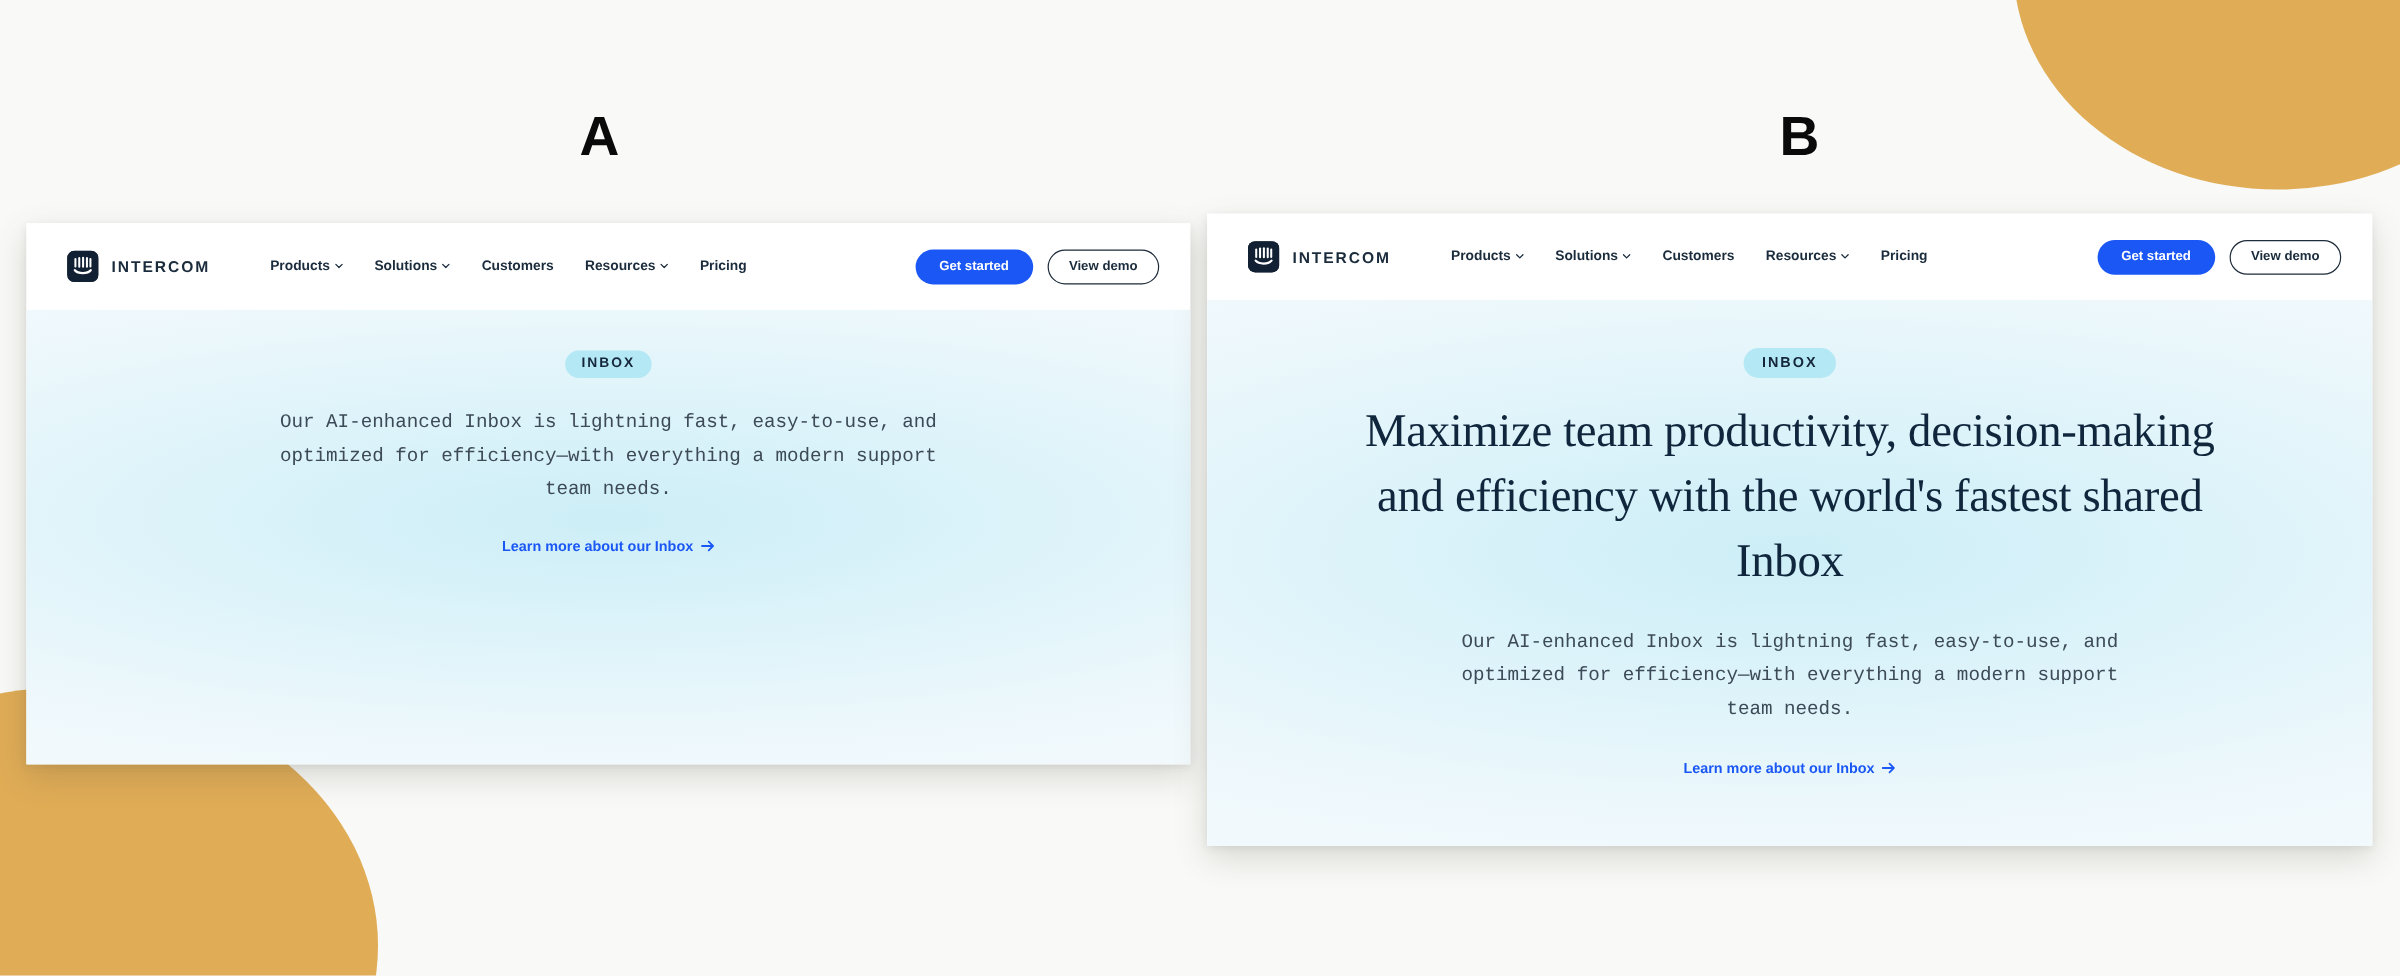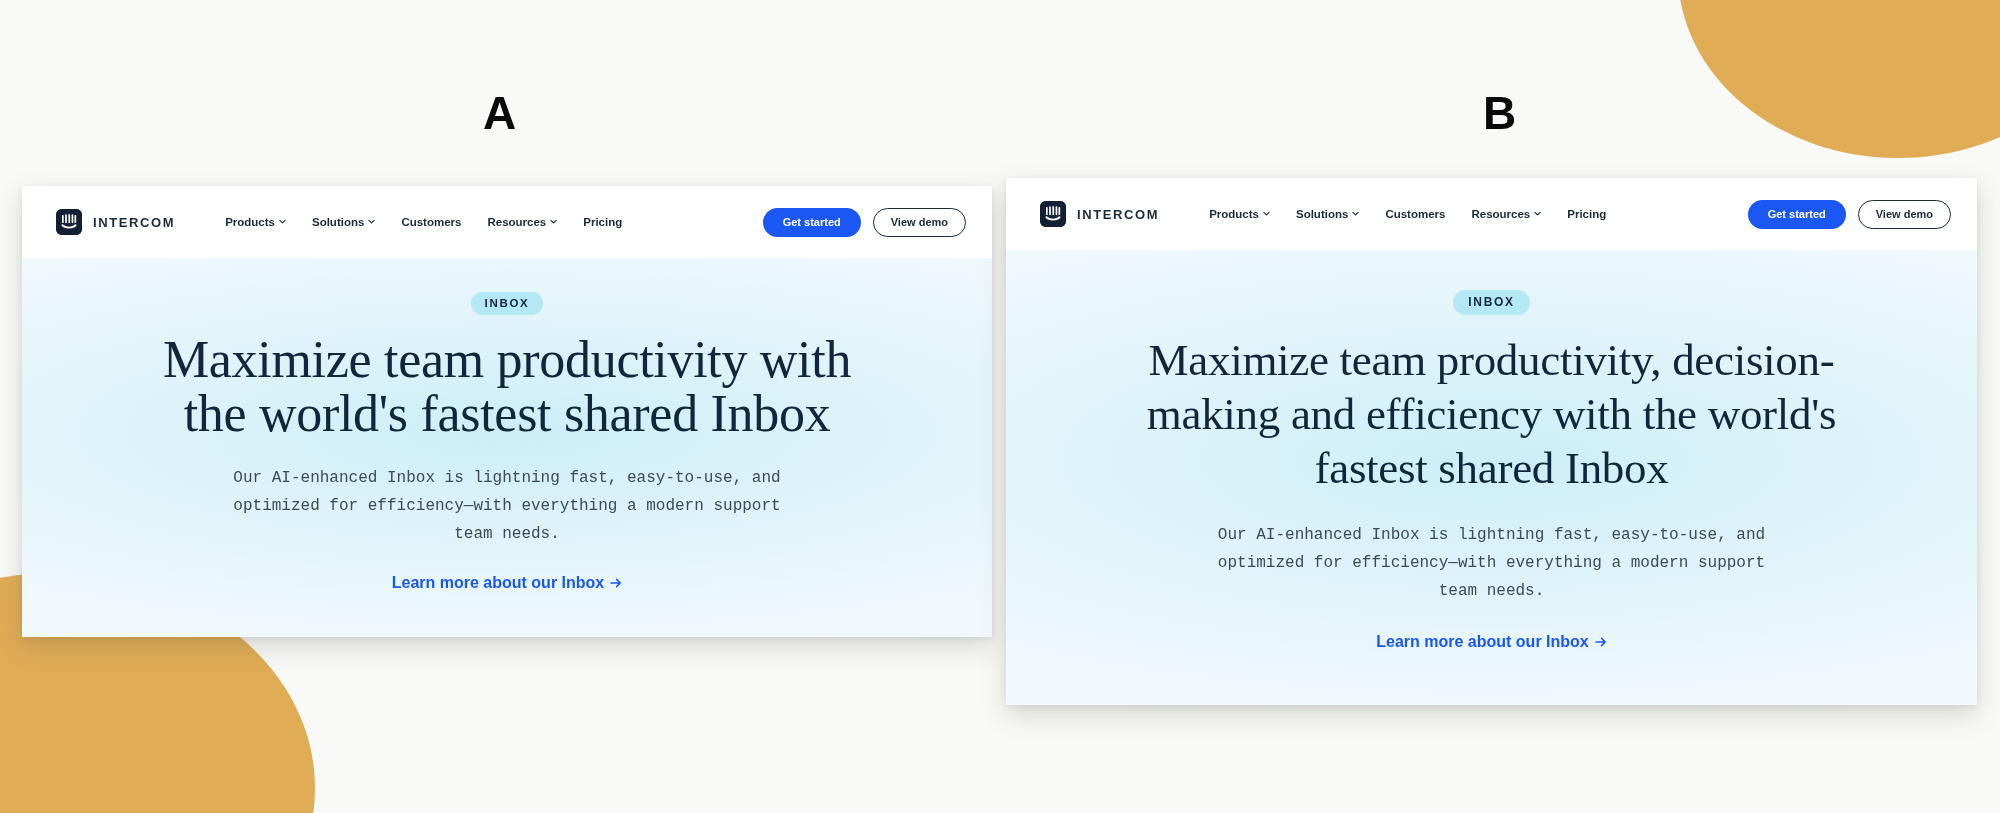--- a/index.html
+++ b/index.html
@@ -194,21 +194,21 @@
     margin: 0 auto;
     letter-spacing: -0.3px;
   }
   .panel-a .hero-title {
     font-size: 52px;
     line-height: 54px;
     margin-top: 18px;
     max-width: 720px;
   }
   .panel-b .hero-title {
-    font-size: 45px;
+    font-size: 39px;
     line-height: 54px;
     margin-top: 18px;
     max-width: 760px;
   }
 
   .hero-sub {
     font-family: Liberation Mono, monospace;
     color: #3d4a57;
     margin: 0 auto;
   }
@@ -224,21 +224,21 @@
     margin-top: 26px;
     max-width: 580px;
   }
 
   .hero-link {
     display: inline-flex;
     align-items: center;
     gap: 6px;
     font-family: "Liberation Sans", sans-serif;
     font-weight: bold;
-    font-size: 16px;
+    font-size: 12px;
     color: #1a57f5;
     text-decoration: none;
     cursor: pointer;
   }
   .panel-a .hero-link { margin-top: 26px; }
   .panel-b .hero-link { margin-top: 28px; }
   .arrow-icon svg { display: block; }
 </style>
 </head>
 <body>
@@ -304,21 +304,20 @@
     </div>
 
     <div class="nav-actions">
       <div class="btn btn-primary">Get started</div>
       <div class="btn btn-secondary">View demo</div>
     </div>
   </div>
 
   <div class="hero">
     <div class="badge">INBOX</div>
-    <h1 class="hero-title">Maximize team productivity with the world's fastest shared Inbox</h1>
     <p class="hero-sub">Our AI-enhanced Inbox is lightning fast, easy-to-use, and optimized for efficiency—with everything a modern support team needs.</p>
     <div>
       <a class="hero-link">
         <span>Learn more about our Inbox</span>
         <span class="arrow-icon">
           <svg width="12" height="10" viewBox="0 0 12 10">
               <path d="M1 5 H10 M6.6 1.4 L10.2 5 L6.6 8.6" stroke="#1a57f5" stroke-width="1.5" fill="none" stroke-linecap="round" stroke-linejoin="round"></path>
             </svg>
         </span>
       </a>

